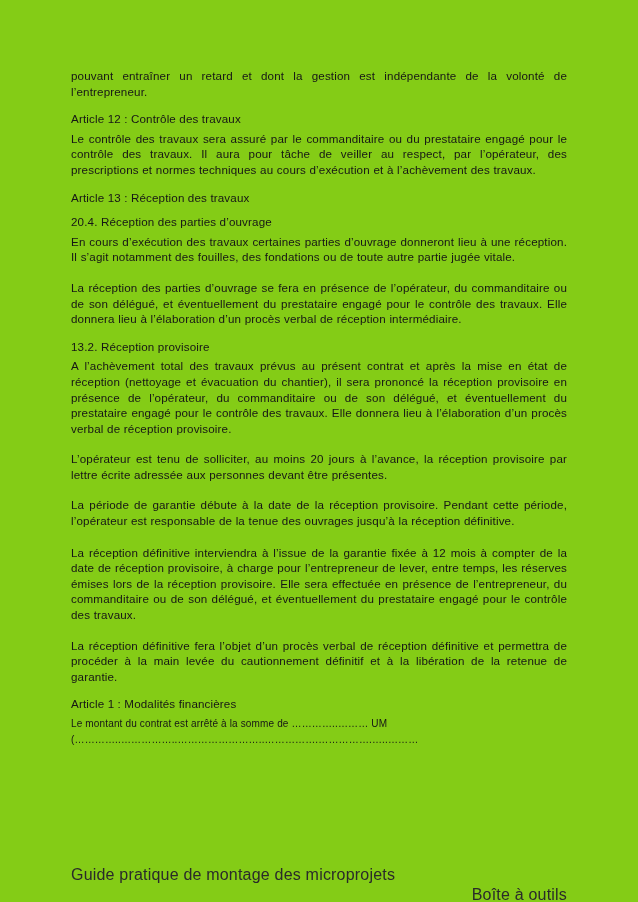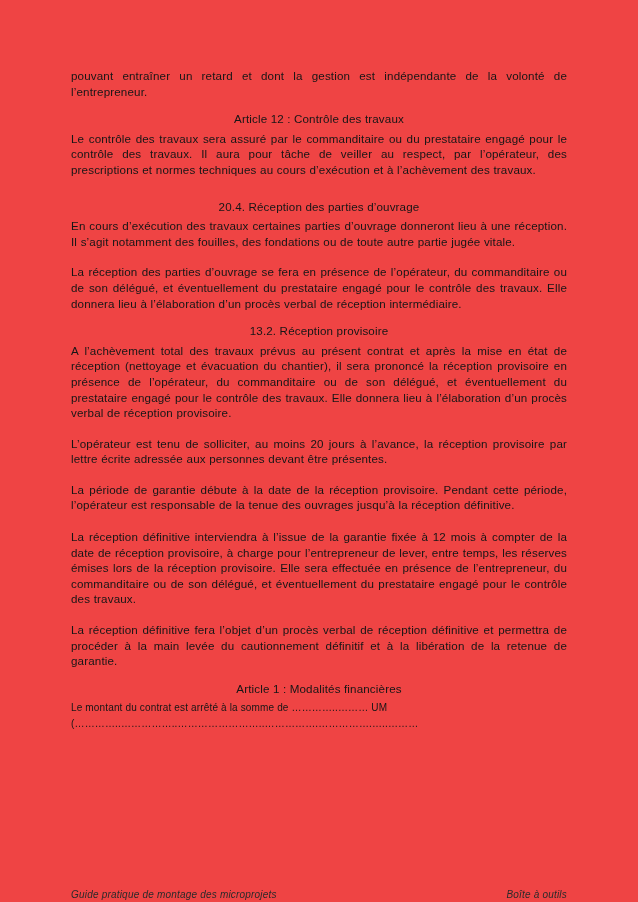--- a/index.html
+++ b/index.html
@@ -16,21 +16,21 @@
     color: #161616;
     -webkit-font-smoothing: antialiased;
   }
 
   #page {
     position: absolute;
     left: 0;
     top: 0;
     width: 638px;
     height: 902px;
-    background: #ef4444;
+    background: #84cc16;
     overflow: hidden;
   }
 
   #content {
     position: absolute;
     left: 71px;
     top: 68px;
     width: 496px;
   }
 
@@ -43,21 +43,21 @@
     text-justify: inter-word;
     letter-spacing: 0.15px;
     word-spacing: 0.2px;
     color: #161616;
   }
 
   .heading {
     margin: 0;
     font-size: 11.6px;
     line-height: 15.6px;
-    text-align: center;
+    text-align: left;
     letter-spacing: 0.15px;
     color: #161616;
   }
 
   
   .gap-sm  { height: 9px; }
   .gap-md  { height: 12px; }
   .gap-lg  { height: 15px; }
   .gap-xs  { height: 4px; }
 
@@ -74,26 +74,25 @@
   }
 
   
   #footer {
     position: absolute;
     left: 71px;
     top: 848px;
     width: 496px;
     display: flex;
     justify-content: space-between;
-    align-items: flex-end;
-    font-size: 10px;
+    align-items: center;
+    font-size: 16px;
     line-height: 14px;
     letter-spacing: 0.2px;
     color: #2a2a2a;
-    font-style: italic;
   }
   #footer .f-left  { text-align: left; }
   #footer .f-right { text-align: right; margin-top: 40px; }
 </style>
 </head>
 <body>
 
 <div id="page">
 
   <div id="content">
@@ -101,20 +100,21 @@
     <p class="para">pouvant entraîner un retard et dont la gestion est indépendante de la volonté de l’entrepreneur.</p>
 
     <div class="gap-md"></div>
 
     <p class="heading">Article 12 : Contrôle des travaux</p>
     <div class="gap-xs"></div>
     <p class="para">Le contrôle des travaux sera assuré par le commanditaire ou du prestataire engagé pour le contrôle des travaux. Il aura pour tâche de veiller au respect, par l’opérateur, des prescriptions et normes techniques au cours d’exécution et à l’achèvement des travaux.</p>
 
     <div class="gap-md"></div>
 
+    <p class="heading">Article 13 : Réception des travaux</p>
     <div class="gap-sm"></div>
 
     <p class="heading">20.4. Réception des parties d’ouvrage</p>
     <div class="gap-xs"></div>
     <p class="para">En cours d’exécution des travaux certaines parties d’ouvrage donneront lieu à une réception. Il s’agit notamment des fouilles, des fondations ou de toute autre partie jugée vitale.</p>
 
     <div class="gap-lg"></div>
 
     <p class="para">La réception des parties d’ouvrage se fera en présence de l’opérateur, du commanditaire ou de son délégué, et éventuellement du prestataire engagé pour le contrôle des travaux. Elle donnera lieu à l’élaboration d’un procès verbal de réception intermédiaire.</p>
 

